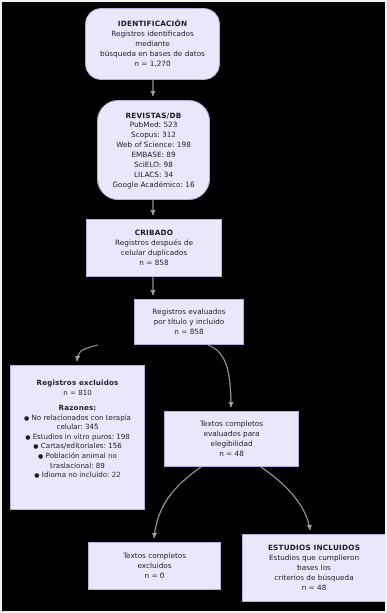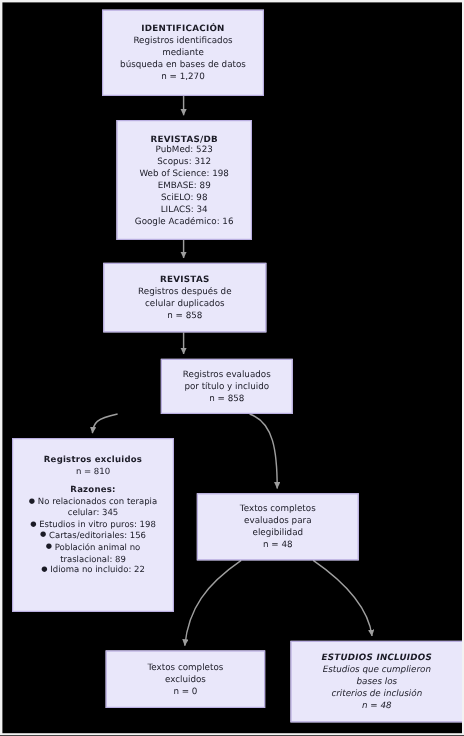--- a/index.html
+++ b/index.html
@@ -96,41 +96,41 @@
 
     <path class="edge-path" d="M96,343 C78,347 76,350 75,359" marker-end="url(#arrow)"></path>
 
     <path class="edge-path" d="M206,343 C226,350 229,374 229,405" marker-end="url(#arrow)"></path>
 
     <path class="edge-path" d="M199,465 C170,485 155,505 152,536" marker-end="url(#arrow)"></path>
 
     <path class="edge-path" d="M259,465 C288,485 305,505 308,528" marker-end="url(#arrow)"></path>
   </svg>
 
-  <div class="node" style="left:83px; top:6px; width:135px; height:72px;">
+  <div class="node" style="left:83px; top:6px; width:135px; height:72px;border-radius:16px;">
     <div class="ln hdr">IDENTIFICACIÓN</div>
     <div class="ln">Registros identificados</div>
     <div class="ln">mediante</div>
     <div class="ln">búsqueda en bases de datos</div>
     <div class="ln">n = 1,270</div>
   </div>
 
-  <div class="node" style="left:95px; top:98px; width:113px; height:100px;">
+  <div class="node" style="left:95px; top:98px; width:113px; height:100px;border-radius:21px;">
     <div class="ln hdr">REVISTAS/DB</div>
     <div class="ln">PubMed: 523</div>
     <div class="ln">Scopus: 312</div>
     <div class="ln">Web of Science: 198</div>
     <div class="ln">EMBASE: 89</div>
     <div class="ln">SciELO: 98</div>
     <div class="ln">LILACS: 34</div>
     <div class="ln">Google Académico: 16</div>
   </div>
 
   <div class="node" style="left:84px; top:217px; width:136px; height:58px;">
-    <div class="ln hdr">REVISTAS</div>
+    <div class="ln hdr">CRIBADO</div>
     <div class="ln">Registros después de</div>
     <div class="ln">celular duplicados</div>
     <div class="ln">n = 858</div>
   </div>
 
   <div class="node" style="left:96px; top:297px; width:110px; height:46px;margin-left:36px;">
     <div class="ln">Registros evaluados</div>
     <div class="ln">por título y incluido</div>
     <div class="ln">n = 858</div>
   </div>
@@ -155,21 +155,21 @@
     <div class="ln">elegibilidad</div>
     <div class="ln">n = 48</div>
   </div>
 
   <div class="node" style="left:86px; top:540px; width:133px; height:48px;">
     <div class="ln">Textos completos</div>
     <div class="ln">excluidos</div>
     <div class="ln">n = 0</div>
   </div>
 
-  <div class="node" style="left:240px; top:532px; width:144px; height:68px;font-style:italic;">
+  <div class="node" style="left:240px; top:532px; width:144px; height:68px;">
     <div class="ln hdr">ESTUDIOS INCLUIDOS</div>
     <div class="ln">Estudios que cumplieron</div>
     <div class="ln">bases los</div>
-    <div class="ln">criterios de inclusión</div>
+    <div class="ln">criterios de búsqueda</div>
     <div class="ln">n = 48</div>
   </div>
 
 </div>
 
 </body></html>

